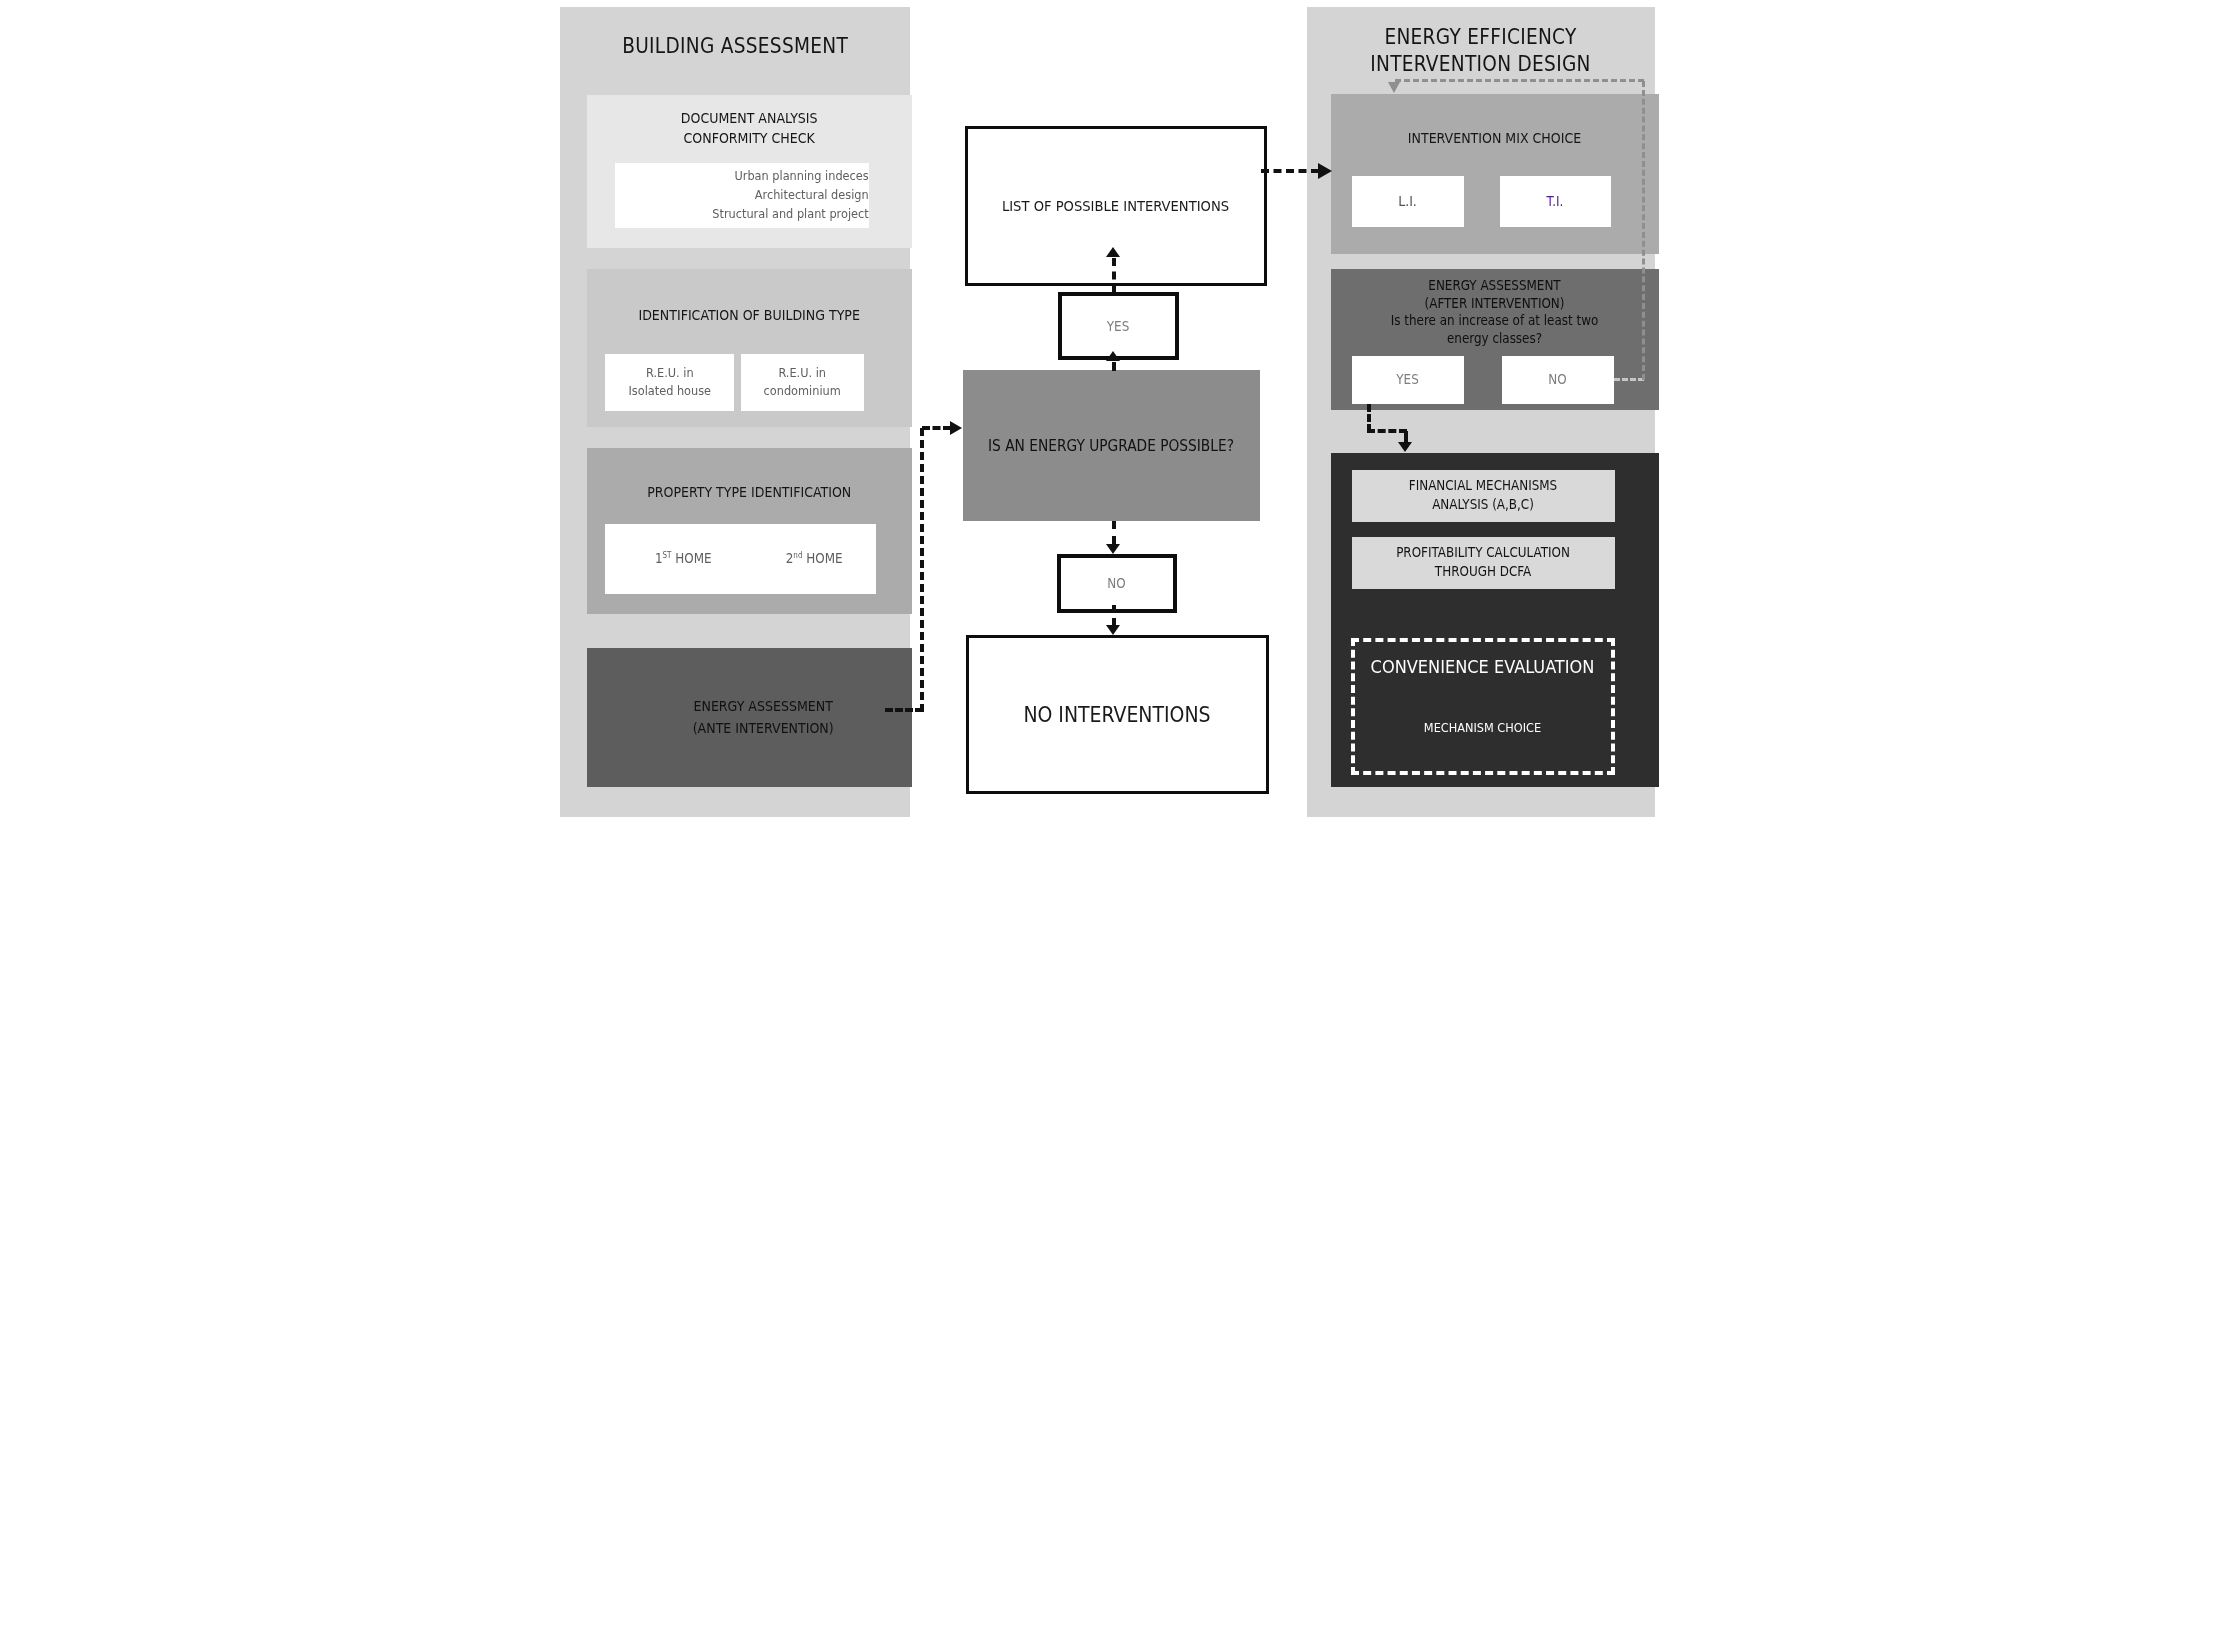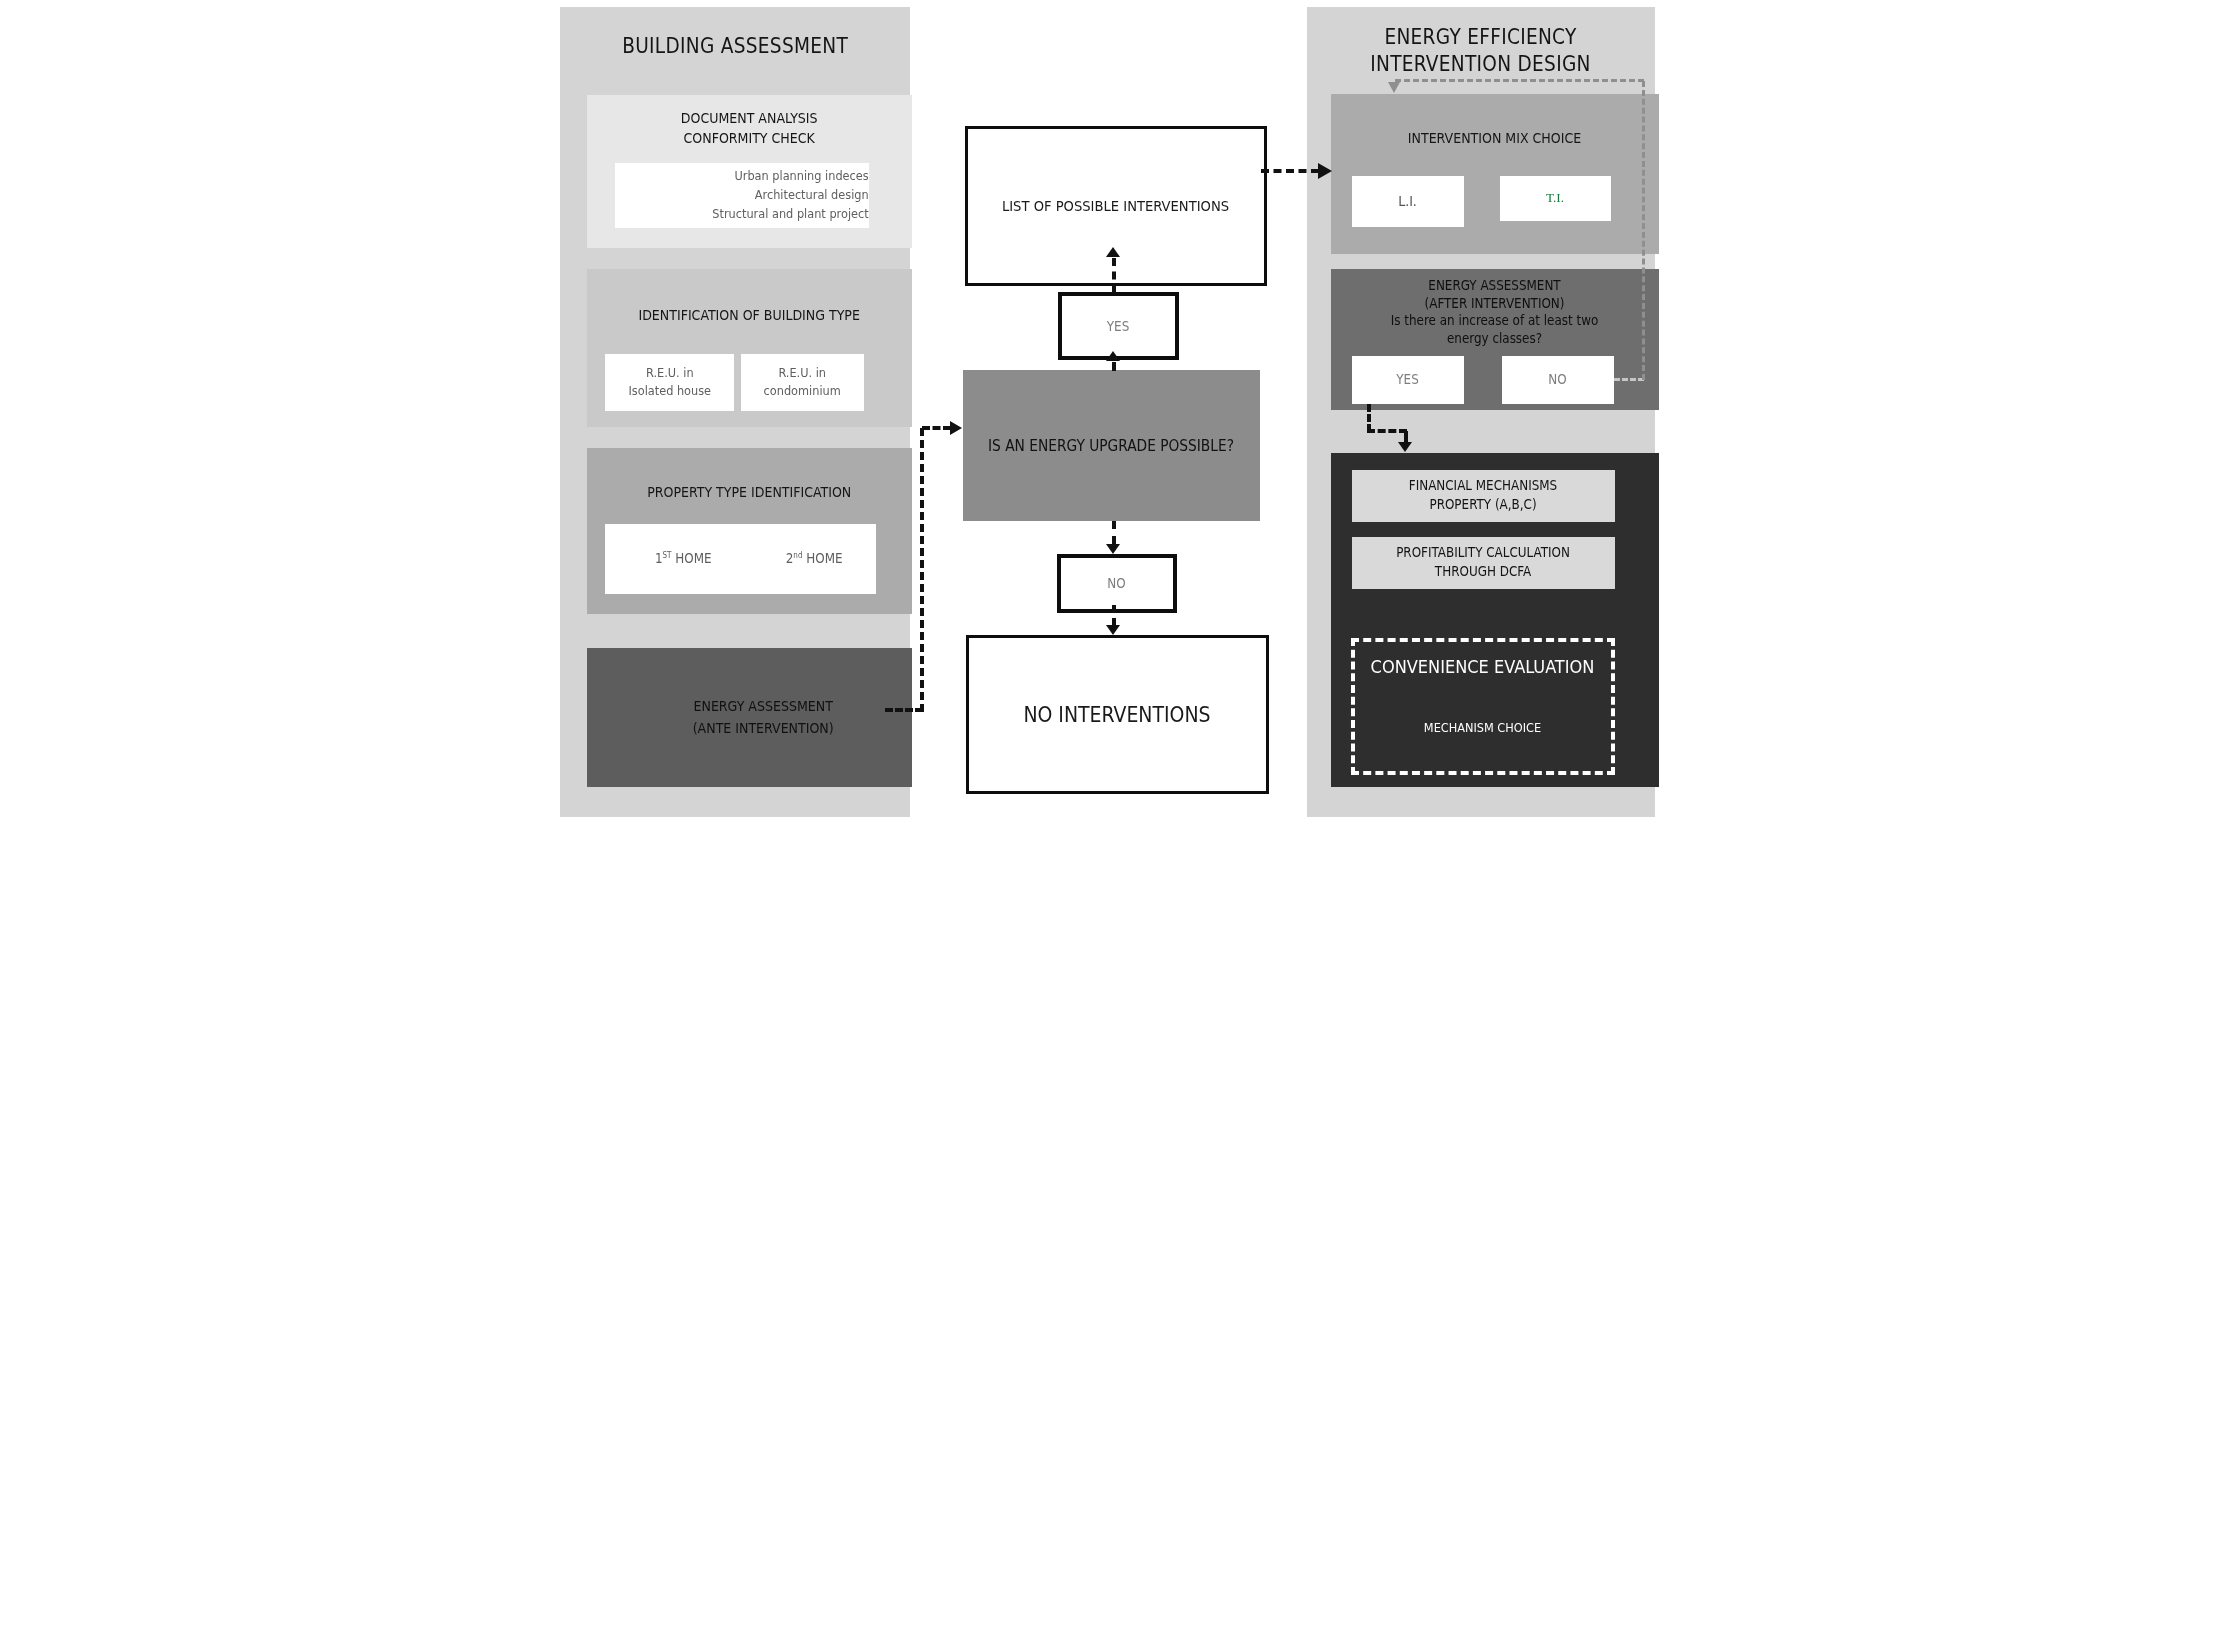--- a/index.html
+++ b/index.html
@@ -120,21 +120,21 @@
     <div class="panel-title" style="top:17px;">
       <div>ENERGY EFFICIENCY</div>
       <div>INTERVENTION DESIGN</div>
     </div>
 
     <div class="section" style="left:24px;top:87px;width:300px;height:160px;background:#ababab;">
       <div class="sec-header" style="top:35px;">INTERVENTION MIX CHOICE</div>
       <div class="white-box" style="left:21px;top:82px;width:112px;height:51px;font-size:14px;color:#555;">
         <span>L.I.</span>
       </div>
-      <div class="white-box" style="left:169px;top:82px;width:111px;height:45px;font-size:13.3px;color:#15803d;font-family:Liberation Serif, serif;">
+      <div class="white-box" style="left:169px;top:82px;width:111px;height:51px;font-size:13.3px;color:#4c1d95;">
         <span>T.I.</span>
       </div>
     </div>
 
     <div class="section" style="left:24px;top:262px;width:300px;height:141px;background:#6e6e6e;">
       <div class="sec-header" style="top:8px;font-size:13.3px;color:#0f0f0f;line-height:1.35;">
         <div>ENERGY ASSESSMENT</div>
         <div>(AFTER INTERVENTION)</div>
         <div>Is there an increase of at least two</div>
         <div>energy classes?</div>
@@ -143,21 +143,21 @@
         <span>YES</span>
       </div>
       <div class="white-box" style="left:171px;top:87px;width:112px;height:48px;font-size:13.3px;color:#7d7d7d;">
         <span>NO</span>
       </div>
     </div>
 
     <div class="section" style="left:24px;top:446px;width:300px;height:334px;background:#2e2e2e;">
       <div class="dark-inner" style="left:21px;top:17px;width:263px;height:52px;">
         <div>FINANCIAL MECHANISMS</div>
-        <div>PROPERTY (A,B,C)</div>
+        <div>ANALYSIS (A,B,C)</div>
       </div>
       <div class="dark-inner" style="left:21px;top:84px;width:263px;height:52px;">
         <div>PROFITABILITY CALCULATION</div>
         <div>THROUGH DCFA</div>
       </div>
       <div style="position:absolute;left:20px;top:185px;width:256px;height:129px;border:4px dashed #fff;">
         <div style="position:absolute;top:14.6px;left:0;width:100%;text-align:center;font-size:18px;color:#fff;">CONVENIENCE EVALUATION</div>
         <div style="position:absolute;top:78px;left:0;width:100%;text-align:center;font-size:12.6px;color:#fff;">MECHANISM CHOICE</div>
       </div>
     </div>

